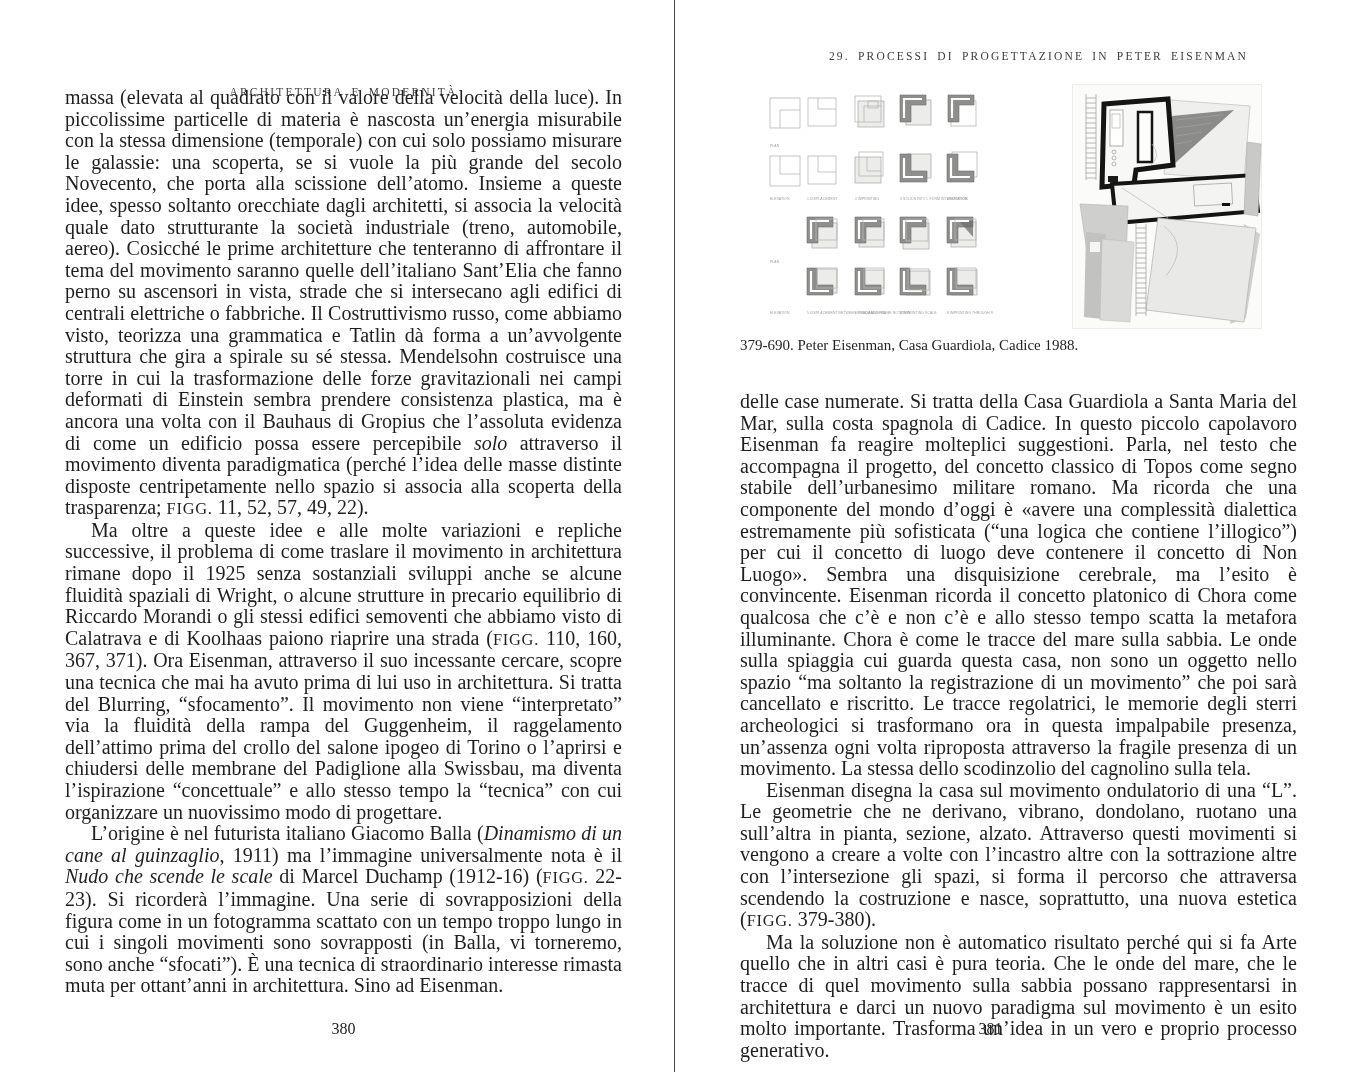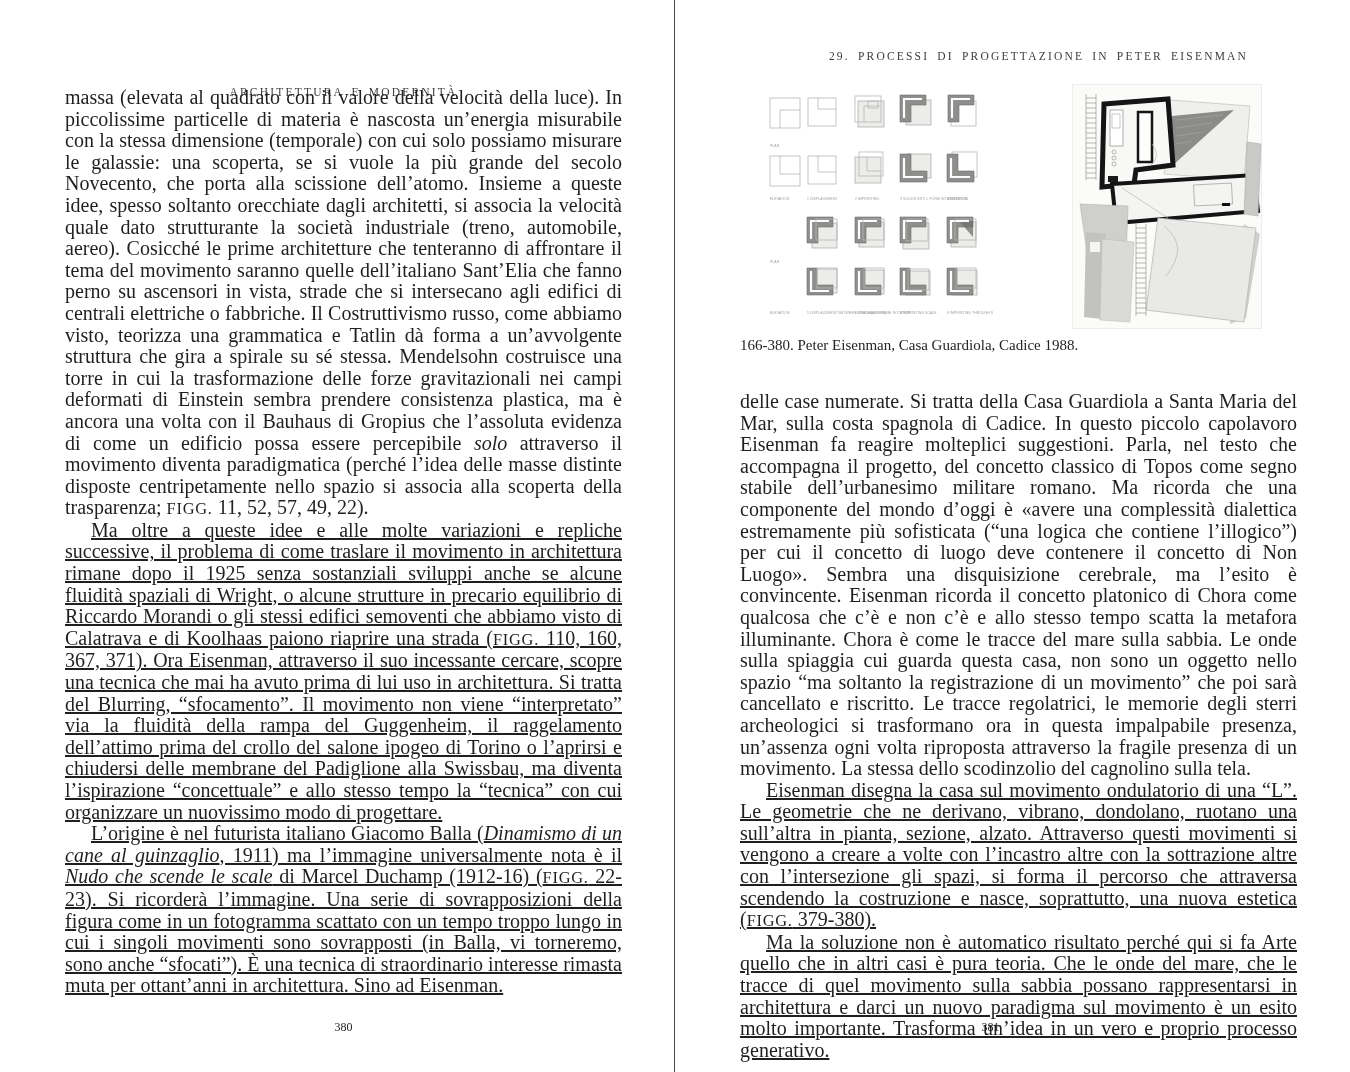--- a/index.html
+++ b/index.html
@@ -16,26 +16,26 @@
   .head-left{left:65px;margin-top:36px;}
   .head-right{left:760px;}
   .bodytext{
     position:absolute;width:557px;
     font-size:20px;line-height:21.6px;text-align:justify;
     color:#1f1f1f;hyphens:auto;-webkit-hyphens:auto;
   }
   .bt-left{left:65px;top:87px;}
   .bt-right{left:740px;top:391px;}
   .bodytext p{margin:0;}
-  .bodytext p.ind{text-indent:26px;text-decoration:underline;}
+  .bodytext p.ind{text-indent:26px;}
   .i{font-style:italic;}
   .sc{font-size:0.82em;letter-spacing:0.045em;}
   .pagenum{
     position:absolute;top:1020px;width:557px;text-align:center;
-    font-size:12px;color:#232323;
+    font-size:16px;color:#232323;
   }
   .pn-left{left:65px;}
   .pn-right{left:712px;}
   .fig-caption{
     position:absolute;left:740px;top:337px;width:557px;
     font-size:15px;color:#242424;
   }
   .fig-diagram{position:absolute;left:763px;top:88px;width:230px;height:230px;}
   .fig-plan{position:absolute;left:1072px;top:84px;width:190px;height:245px;}
   
@@ -216,21 +216,21 @@
 
   <polygon points="8,120 56,122 53,206 20,203" fill="#cfcfcd" stroke="#b2b2b0" stroke-width="0.6"></polygon>
   <polygon points="14,148 34,150 30,235 12,233" fill="#c2c2c0"></polygon>
   <polygon points="30,155 62,158 58,238 28,236" fill="#dadad8" stroke="#b8b8b6" stroke-width="0.5"></polygon>
   <rect x="18" y="158" width="10" height="10" fill="#f5f5f3"></rect>
 
   <path class="stair" d="M64,140V232M74,140V232"></path>
   <path class="stair" d="M64,144h10M64,149h10M64,154h10M64,159h10M64,164h10M64,169h10M64,174h10M64,179h10M64,184h10M64,189h10M64,194h10M64,199h10M64,204h10M64,209h10M64,214h10M64,219h10M64,224h10M64,229h10"></path>
 </svg>
 
-<div class="fig-caption">166-380.  Peter Eisenman, Casa Guardiola, Cadice 1988.</div>
+<div class="fig-caption">379-690.  Peter Eisenman, Casa Guardiola, Cadice 1988.</div>
 
 <div class="bodytext bt-right">
   <p><span>delle case numerate. Si tratta della Casa Guardiola a Santa Maria del Mar, sulla costa spagnola di Cadice. In questo piccolo capolavoro Eisenman fa reagire molteplici suggestioni. Parla, nel testo che accompagna il progetto, del concetto classico di Topos come segno stabile dell’urbanesimo militare romano. Ma ricorda che una componente del mondo d’oggi è «avere una complessità dialettica estremamente più sofisticata (“una logica che contiene l’illogico”) per cui il concetto di luogo deve contenere il concetto di Non Luogo». Sembra una disquisizione cerebrale, ma l’esito è convincente. Eisenman ricorda il concetto platonico di Chora come qualcosa che c’è e non c’è e allo stesso tempo scatta la metafora illuminante. Chora è come le tracce del mare sulla sabbia. Le onde sulla spiaggia cui guarda questa casa, non sono un oggetto nello spazio “ma soltanto la registrazione di un movimento” che poi sarà cancellato e riscritto. Le tracce regolatrici, le memorie degli sterri archeologici si trasformano ora in questa impalpabile presenza, un’assenza ogni volta riproposta attraverso la fragile presenza di un movimento. La stessa dello scodinzolio del cagnolino sulla tela.</span></p>
   <p class="ind"><span>Eisenman disegna la casa sul movimento ondulatorio di una “L”. Le geometrie che ne derivano, vibrano, dondolano, ruotano una sull’altra in pianta, sezione, alzato. Attraverso questi movimenti si vengono a creare a volte con l’incastro altre con la sottrazione altre con l’intersezione gli spazi, si forma il percorso che attraversa scendendo la costruzione e nasce, soprattutto, una nuova estetica (</span><span class="sc">FIGG.</span><span> 379-380).</span></p>
   <p class="ind"><span>Ma la soluzione non è automatico risultato perché qui si fa Arte quello che in altri casi è pura teoria. Che le onde del mare, che le tracce di quel movimento sulla sabbia possano rappresentarsi in architettura e darci un nuovo paradigma sul movimento è un esito molto importante. Trasforma un’idea in un vero e proprio processo generativo.</span></p>
 </div>
 
 <div class="pagenum pn-right">381</div>
 
 </body></html>

